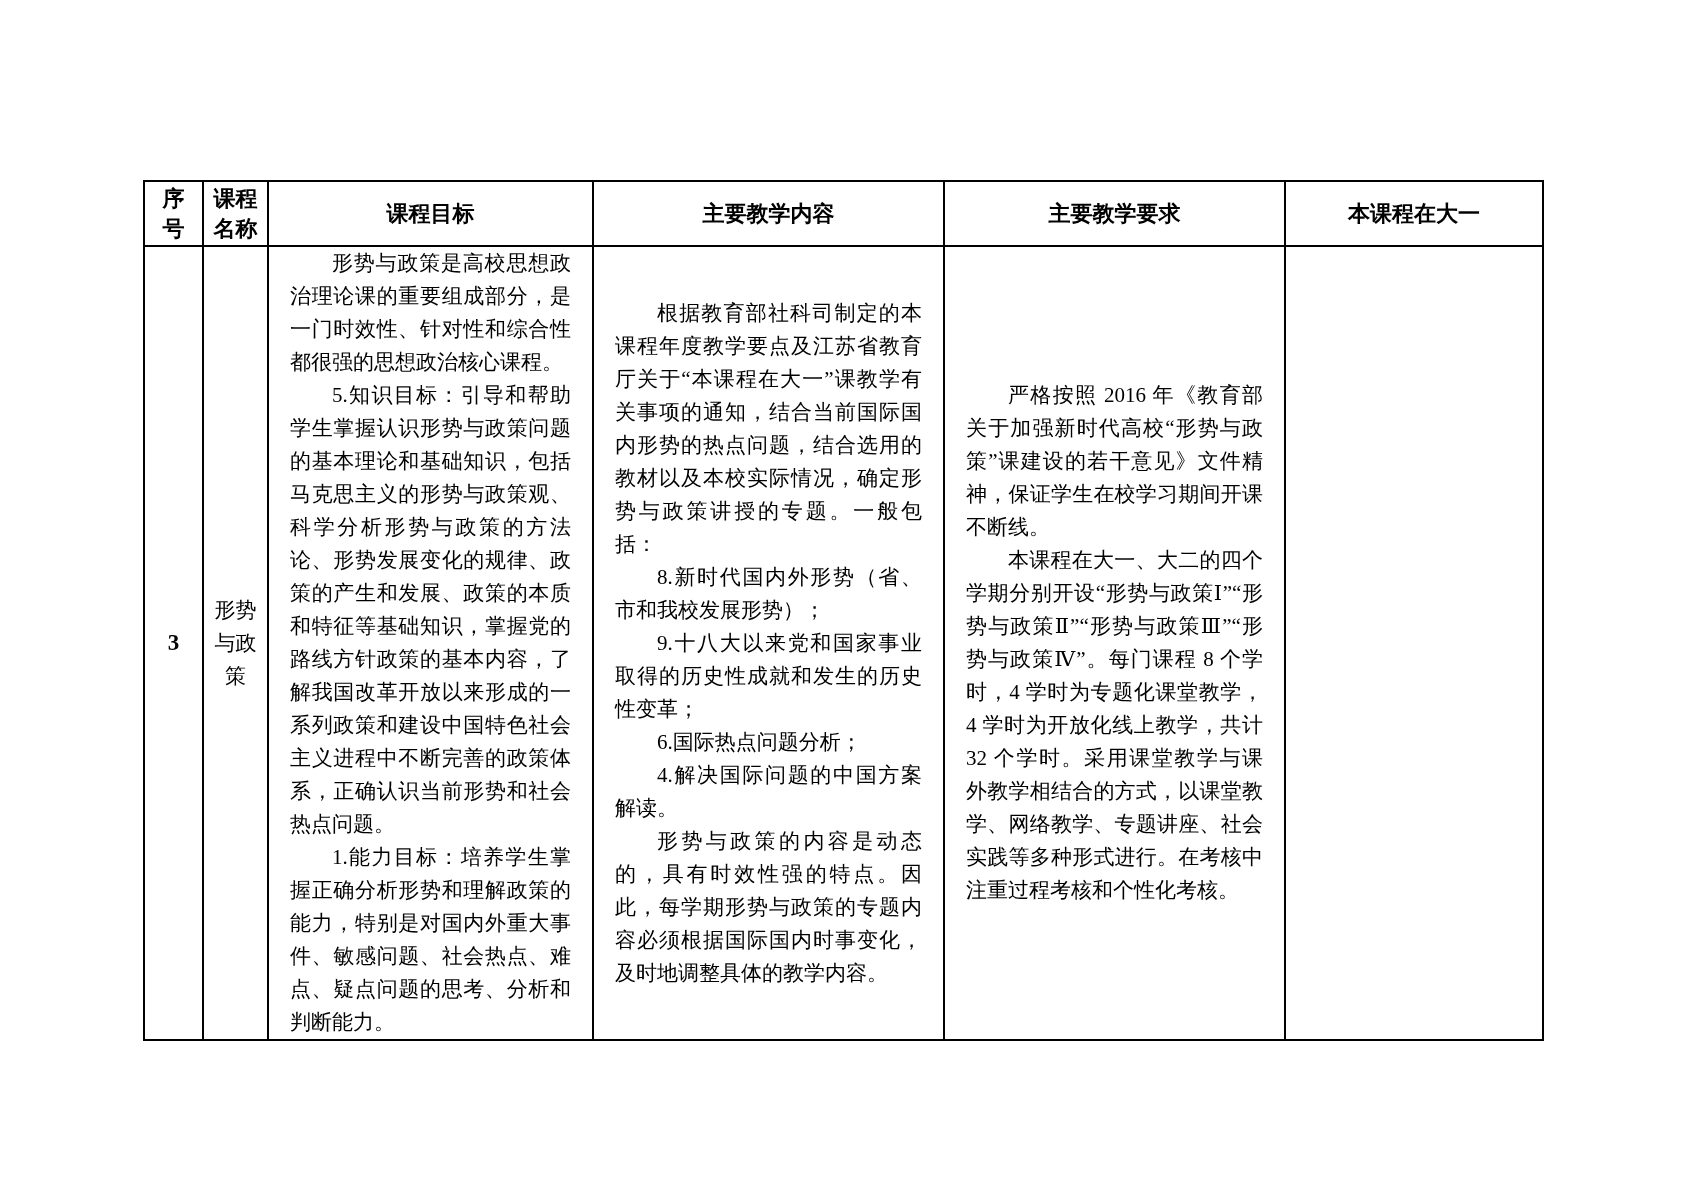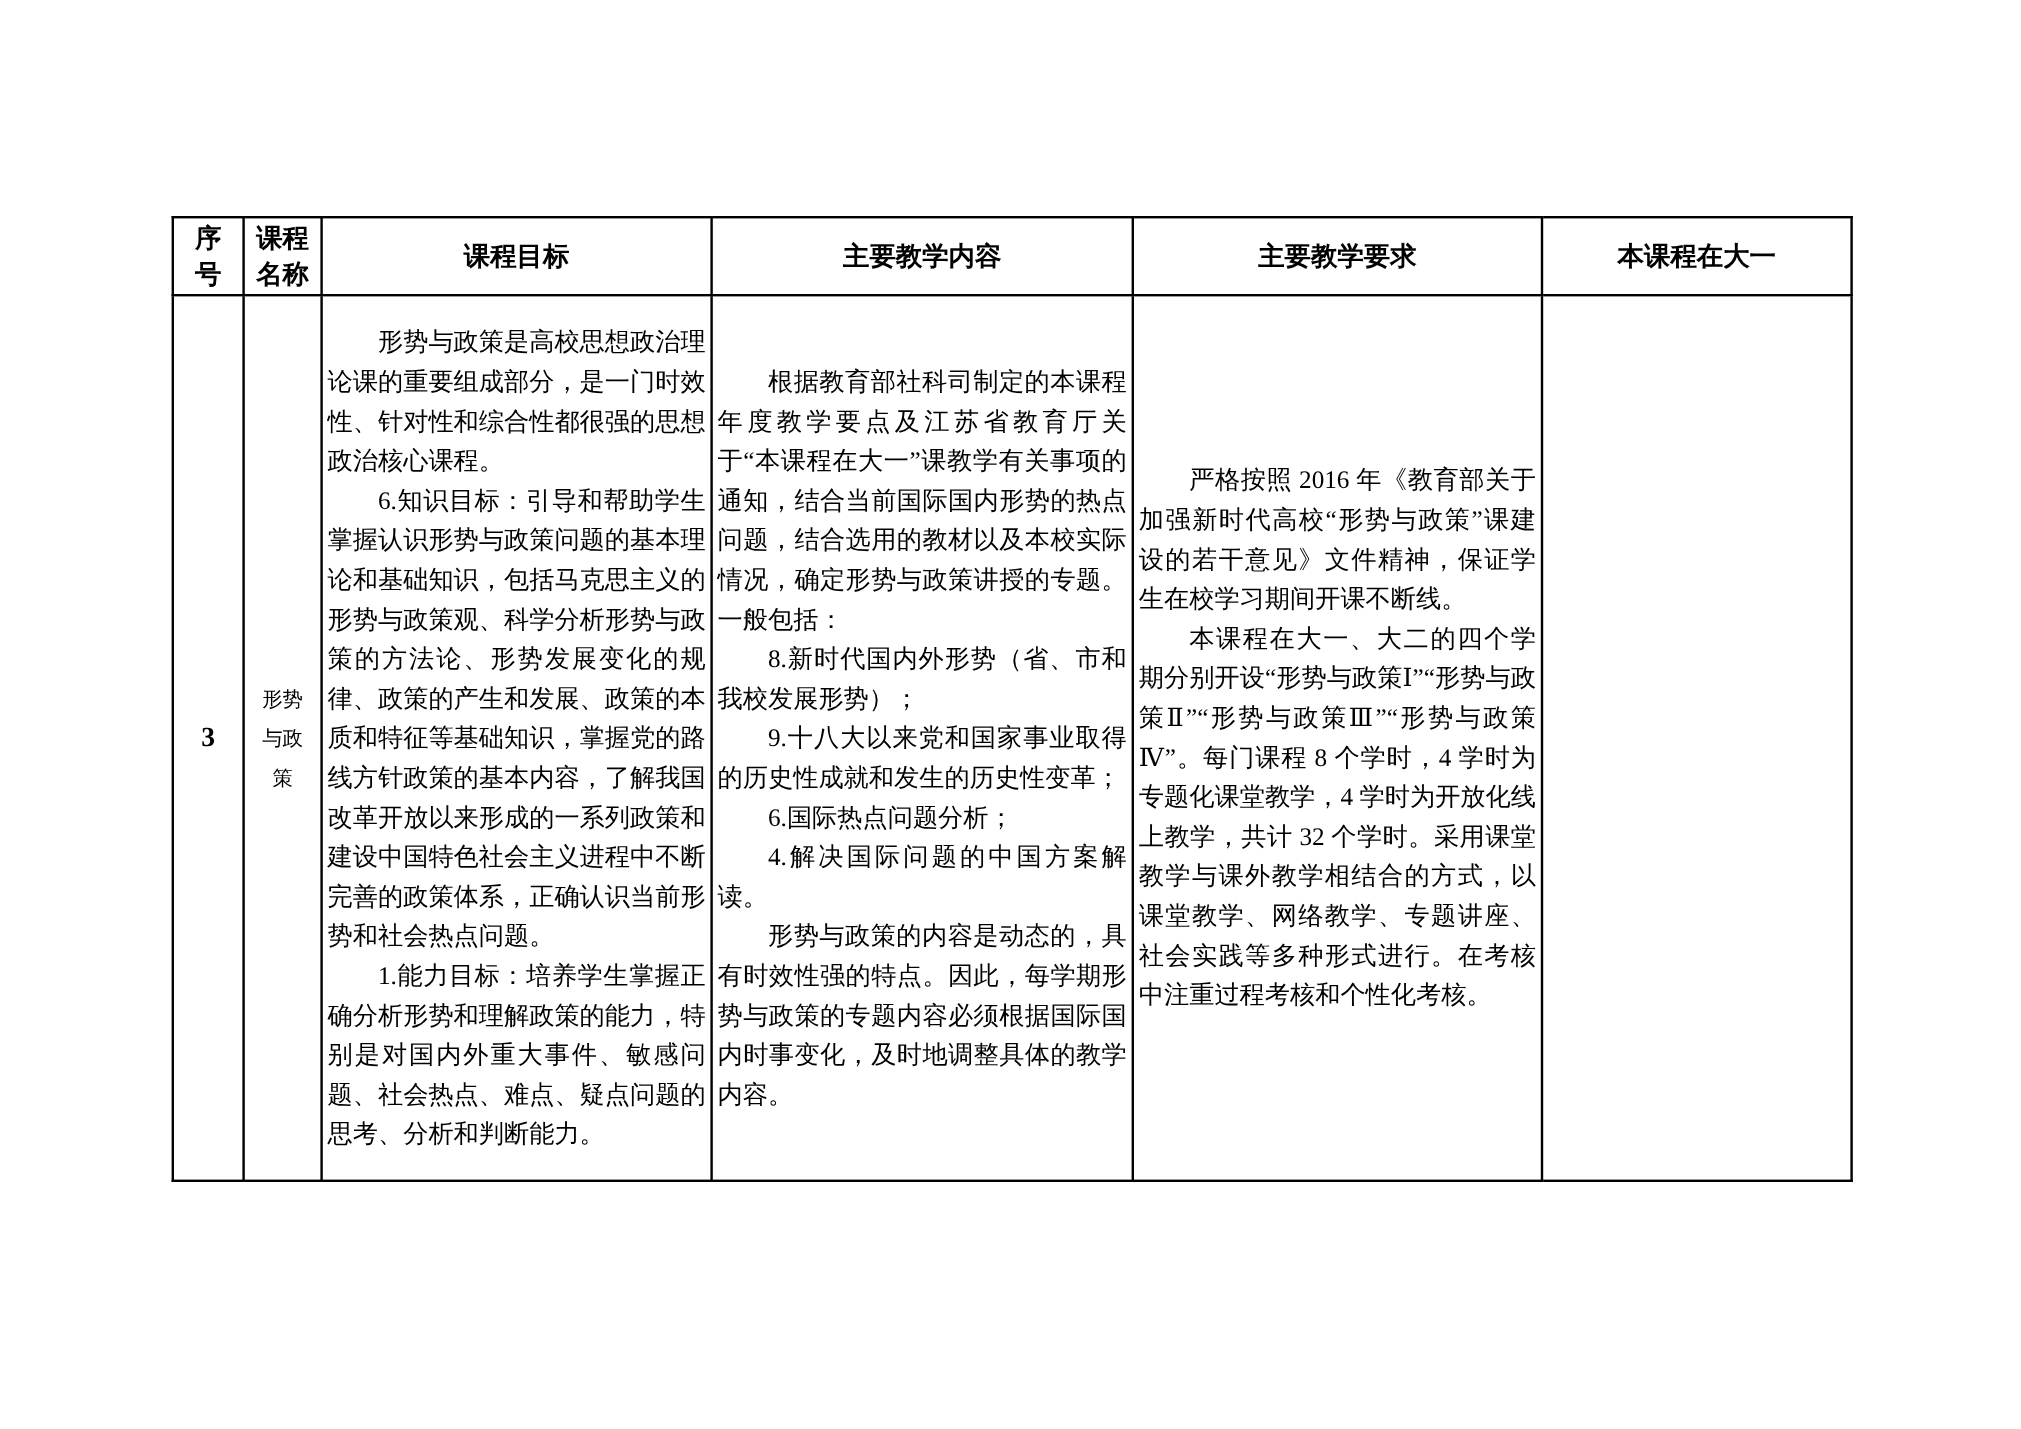--- a/index.html
+++ b/index.html
@@ -41,30 +41,30 @@
   }
   .hline { display: block; }
   .body-row td { height: 734px; vertical-align: middle; }
   .num-cell {
     text-align: center;
     font-weight: bold;
     font-size: 23px;
   }
   .name-cell {
     text-align: center;
-    font-size: 17px;
+    font-size: 21px;
     line-height: 33px;
     padding: 0 9px;
     word-break: break-all;
   }
   .text-cell {
     font-size: 21px;
     line-height: 33px;
     text-align: justify;
-    padding: 0 4px;
+    padding: 0 21px;
     vertical-align: middle;
   }
   .text-cell p {
     margin: 0;
     text-indent: 42px;
     word-break: break-all;
   }
   .empty-cell { background: #ffffff; }
 </style>
 </head>
@@ -93,21 +93,21 @@
       <th>课程目标</th>
       <th>主要教学内容</th>
       <th>主要教学要求</th>
       <th>本课程在大一</th>
     </tr>
     <tr class="body-row">
       <td class="num-cell">3</td>
       <td class="name-cell">形势与政策</td>
       <td class="text-cell">
         <p>形势与政策是高校思想政治理论课的重要组成部分，是一门时效性、针对性和综合性都很强的思想政治核心课程。</p>
-        <p>6.知识目标：引导和帮助学生掌握认识形势与政策问题的基本理论和基础知识，包括马克思主义的形势与政策观、科学分析形势与政策的方法论、形势发展变化的规律、政策的产生和发展、政策的本质和特征等基础知识，掌握党的路线方针政策的基本内容，了解我国改革开放以来形成的一系列政策和建设中国特色社会主义进程中不断完善的政策体系，正确认识当前形势和社会热点问题。</p>
+        <p>5.知识目标：引导和帮助学生掌握认识形势与政策问题的基本理论和基础知识，包括马克思主义的形势与政策观、科学分析形势与政策的方法论、形势发展变化的规律、政策的产生和发展、政策的本质和特征等基础知识，掌握党的路线方针政策的基本内容，了解我国改革开放以来形成的一系列政策和建设中国特色社会主义进程中不断完善的政策体系，正确认识当前形势和社会热点问题。</p>
         <p>1.能力目标：培养学生掌握正确分析形势和理解政策的能力，特别是对国内外重大事件、敏感问题、社会热点、难点、疑点问题的思考、分析和判断能力。</p>
       </td>
       <td class="text-cell">
         <p>根据教育部社科司制定的本课程年度教学要点及江苏省教育厅关于“本课程在大一”课教学有关事项的通知，结合当前国际国内形势的热点问题，结合选用的教材以及本校实际情况，确定形势与政策讲授的专题。一般包括：</p>
         <p>8.新时代国内外形势（省、市和我校发展形势）；</p>
         <p>9.十八大以来党和国家事业取得的历史性成就和发生的历史性变革；</p>
         <p>6.国际热点问题分析；</p>
         <p>4.解决国际问题的中国方案解读。</p>
         <p>形势与政策的内容是动态的，具有时效性强的特点。因此，每学期形势与政策的专题内容必须根据国际国内时事变化，及时地调整具体的教学内容。</p>
       </td>

